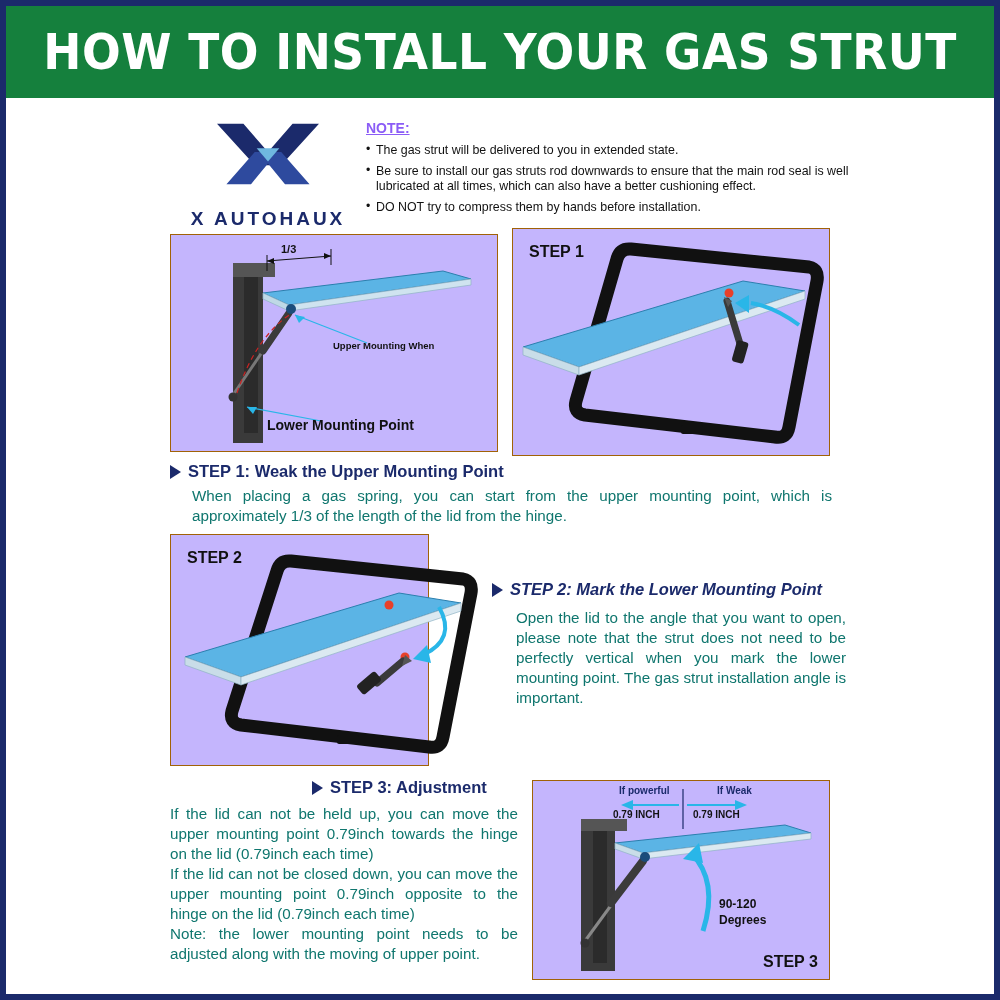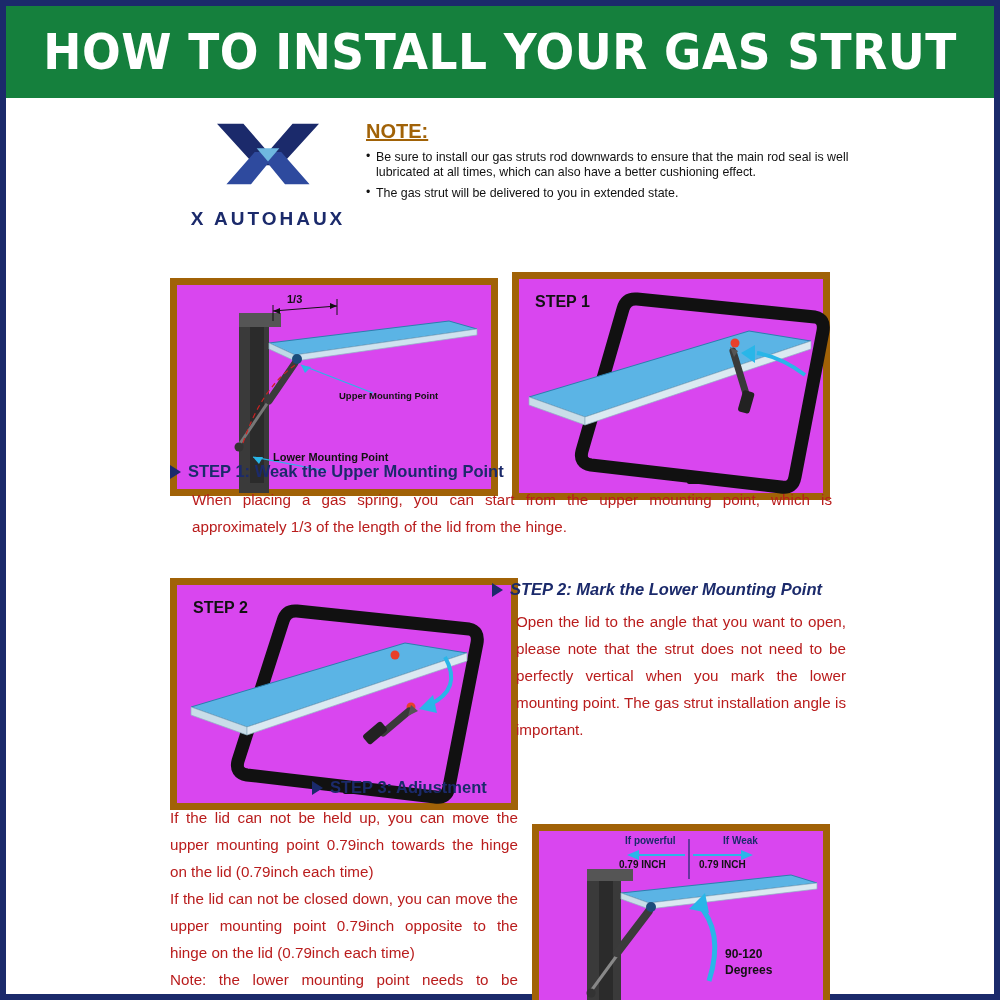--- a/index.html
+++ b/index.html
@@ -42,52 +42,52 @@
     font-family:"Liberation Sans", sans-serif;
     font-size:19px;letter-spacing:3px;color:#1b2a6b;font-weight:bold;
     margin-top:4px;
   }
 
   
   .note{
     position:absolute;left:366px;top:120px;width:490px;
   }
   .note-title{
-    color:#a16207;font-weight:bold;font-size:20px;
+    color:#8b5cf6;font-weight:bold;font-size:14px;
     text-decoration:underline;margin-bottom:7px;
   }
   .note ul{margin:0;padding:0;list-style:none;}
   .note li{
     font-size:12.4px;line-height:15px;margin-bottom:6px;
     padding-left:10px;position:relative;color:#111;
   }
   .note li:before{
     content:"•";position:absolute;left:0;top:-1px;
   }
 
   
   .figbox{
-    position:absolute;border:7px solid #a16207;background:#d946ef;box-sizing:border-box;margin-top:44px;
+    position:absolute;border:1px solid #a16207;background:#c4b5fd;box-sizing:border-box;
   }
   .fig-label{
     position:absolute;font-weight:bold;font-size:16px;color:#111;
   }
 
   
   .step-head{
     position:absolute;color:#1b2a6b;font-weight:bold;font-size:16.5px;
     display:flex;align-items:center;gap:7px;
   }
   .tri{
     width:0;height:0;border-left:11px solid #1b2a6b;
     border-top:7px solid transparent;border-bottom:7px solid transparent;
     display:inline-block;
   }
   .body-text{
-    position:absolute;font-size:15.2px;line-height:27px;color:#b91c1c;
+    position:absolute;font-size:15.2px;line-height:20px;color:#0f766e;
     text-align:justify;
   }
 
   .small{font-size:10px;}
 </style>
 </head>
 <body>
 
 <div class="page-border"></div>
 
@@ -101,22 +101,23 @@
     <polygon points="16,68 42,68 60,46 78,68 104,68 74,34 46,34" fill="#2e4a9e"></polygon>
     <polygon points="48,30 72,30 60,44" fill="#6fb8e0"></polygon>
     <polygon points="52,24 68,24 60,14" fill="#ffffff"></polygon>
   </svg>
   <div class="brand">X AUTOHAUX</div>
 </div>
 
 <div class="note">
   <div class="note-title">NOTE:</div>
   <ul>
+    <li>The gas strut will be delivered to you in extended state.</li>
     <li>Be sure to install our gas struts rod downwards to ensure that the main rod seal is well lubricated at all times, which can also have a better cushioning effect.</li>
-    <li>The gas strut will be delivered to you in extended state.</li>
+    <li>DO NOT try to compress them by hands before installation.</li>
   </ul>
 </div>
 
 <div class="figbox" style="left:170px;top:234px;width:328px;height:218px;">
   <svg width="326" height="216" viewBox="0 0 326 216">
 
     <rect x="62" y="28" width="30" height="180" fill="#3a3a3a"></rect>
     <rect x="73" y="38" width="14" height="160" fill="#2b2b2b"></rect>
     <rect x="62" y="28" width="42" height="14" fill="#555"></rect>
 
@@ -136,22 +137,22 @@
     <circle cx="62" cy="162" r="4.5" fill="#333"></circle>
 
     <path d="M66 158 Q 84 104 118 80" stroke="#cc2222" stroke-width="1.2" fill="none" stroke-dasharray="5,4"></path>
 
     <line x1="124" y1="80" x2="196" y2="108" stroke="#29b6e8" stroke-width="1.2"></line>
     <polygon points="124,80 134,82 128,88" fill="#29b6e8"></polygon>
     <line x1="76" y1="172" x2="150" y2="186" stroke="#29b6e8" stroke-width="1.2"></line>
     <polygon points="76,172 86,172 82,179" fill="#29b6e8"></polygon>
   </svg>
   <div class="fig-label small" style="left:110px;top:8px;font-size:11px;">1/3</div>
-  <div class="fig-label small" style="left:162px;top:105px;font-size:9.5px;">Upper Mounting Point</div>
-  <div class="fig-label small" style="left:96px;top:166px;font-size:11px;">Lower Mounting Point</div>
+  <div class="fig-label small" style="left:162px;top:105px;font-size:9.5px;">Upper Mounting When</div>
+  <div class="fig-label small" style="left:96px;top:182px;font-size:14px;">Lower Mounting Point</div>
 </div>
 
 <div class="figbox" style="left:512px;top:228px;width:318px;height:228px;">
   <svg width="316" height="226" viewBox="0 0 316 226">
 
     <path d="M118 20 L296 38 Q306 40 304 52 L276 198 Q274 210 262 208 L72 186 Q60 184 63 172 L104 30 Q107 19 118 20 Z" fill="none" stroke="#111" stroke-width="13" stroke-linejoin="round"></path>
 
     <rect x="168" y="196" width="22" height="9" rx="2" fill="#111"></rect>
 
     <polygon points="10,118 230,52 292,62 66,138" fill="#5bb4e5" stroke="#2b7fae" stroke-width="1"></polygon>
@@ -171,21 +172,21 @@
   </svg>
   <div class="fig-label" style="left:16px;top:14px;">STEP 1</div>
 </div>
 
 <div class="step-head" style="left:170px;top:462px;">
   <span class="tri"></span>
   <span>STEP 1: Weak the Upper Mounting Point</span>
 </div>
 <div class="body-text" style="left:192px;top:486px;width:640px;">When placing a gas spring, you can start from the upper mounting point, which is approximately 1/3 of the length of the lid from the hinge.</div>
 
-<div class="figbox" style="left:170px;top:534px;width:348px;height:232px;">
+<div class="figbox" style="left:170px;top:534px;width:259px;height:232px;">
   <svg width="316" height="230" viewBox="0 0 316 230">
     <path d="M120 26 L292 44 Q302 46 300 58 L272 202 Q270 214 258 212 L70 190 Q58 188 61 176 L106 36 Q109 25 120 26 Z" fill="none" stroke="#111" stroke-width="13" stroke-linejoin="round"></path>
     <rect x="166" y="200" width="22" height="9" rx="2" fill="#111"></rect>
 
     <polygon points="14,122 228,58 290,68 70,142" fill="#5bb4e5" stroke="#2b7fae" stroke-width="1"></polygon>
     <polygon points="14,122 70,142 70,150 14,130" fill="#c9dde8" stroke="#8fb3c4" stroke-width="0.7"></polygon>
     <polygon points="70,142 290,68 290,76 70,150" fill="#dbe9f1" stroke="#8fb3c4" stroke-width="0.7"></polygon>
 
     <circle cx="218" cy="70" r="4.5" fill="#e8402a"></circle>
 

